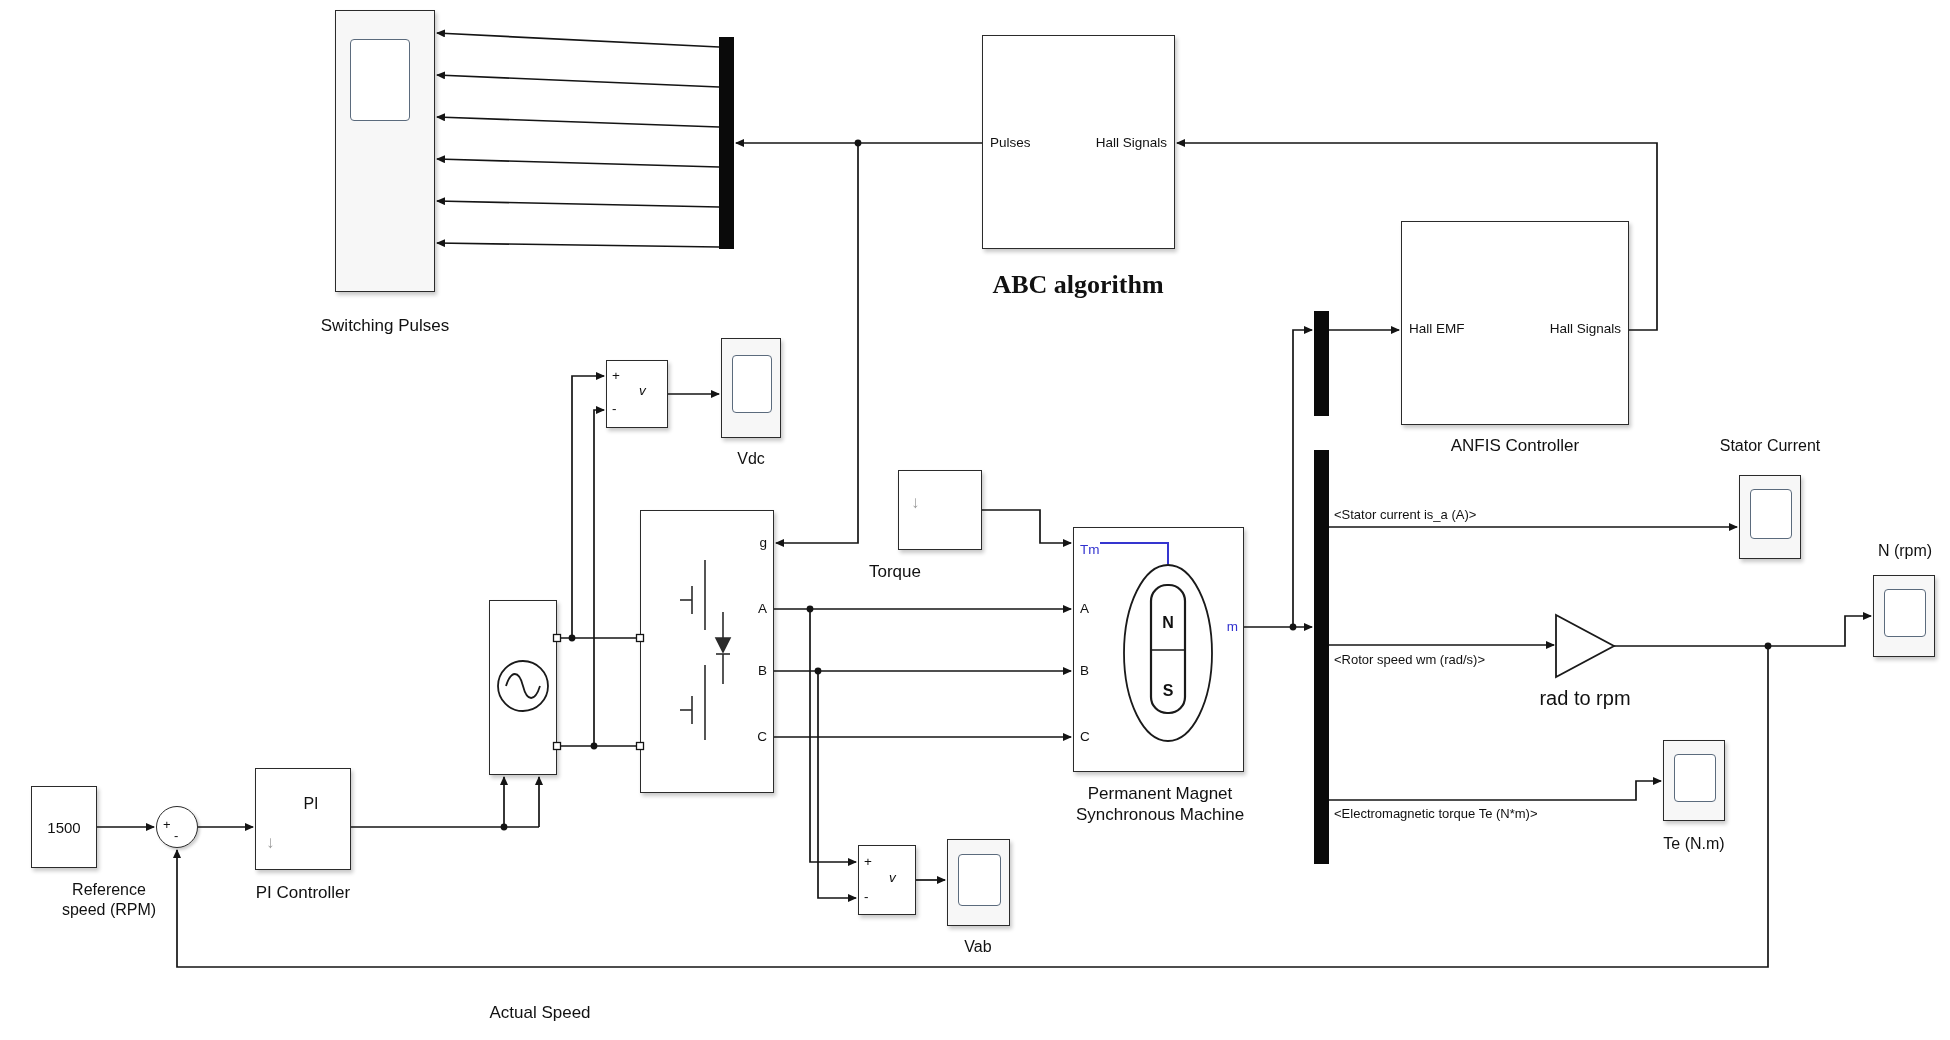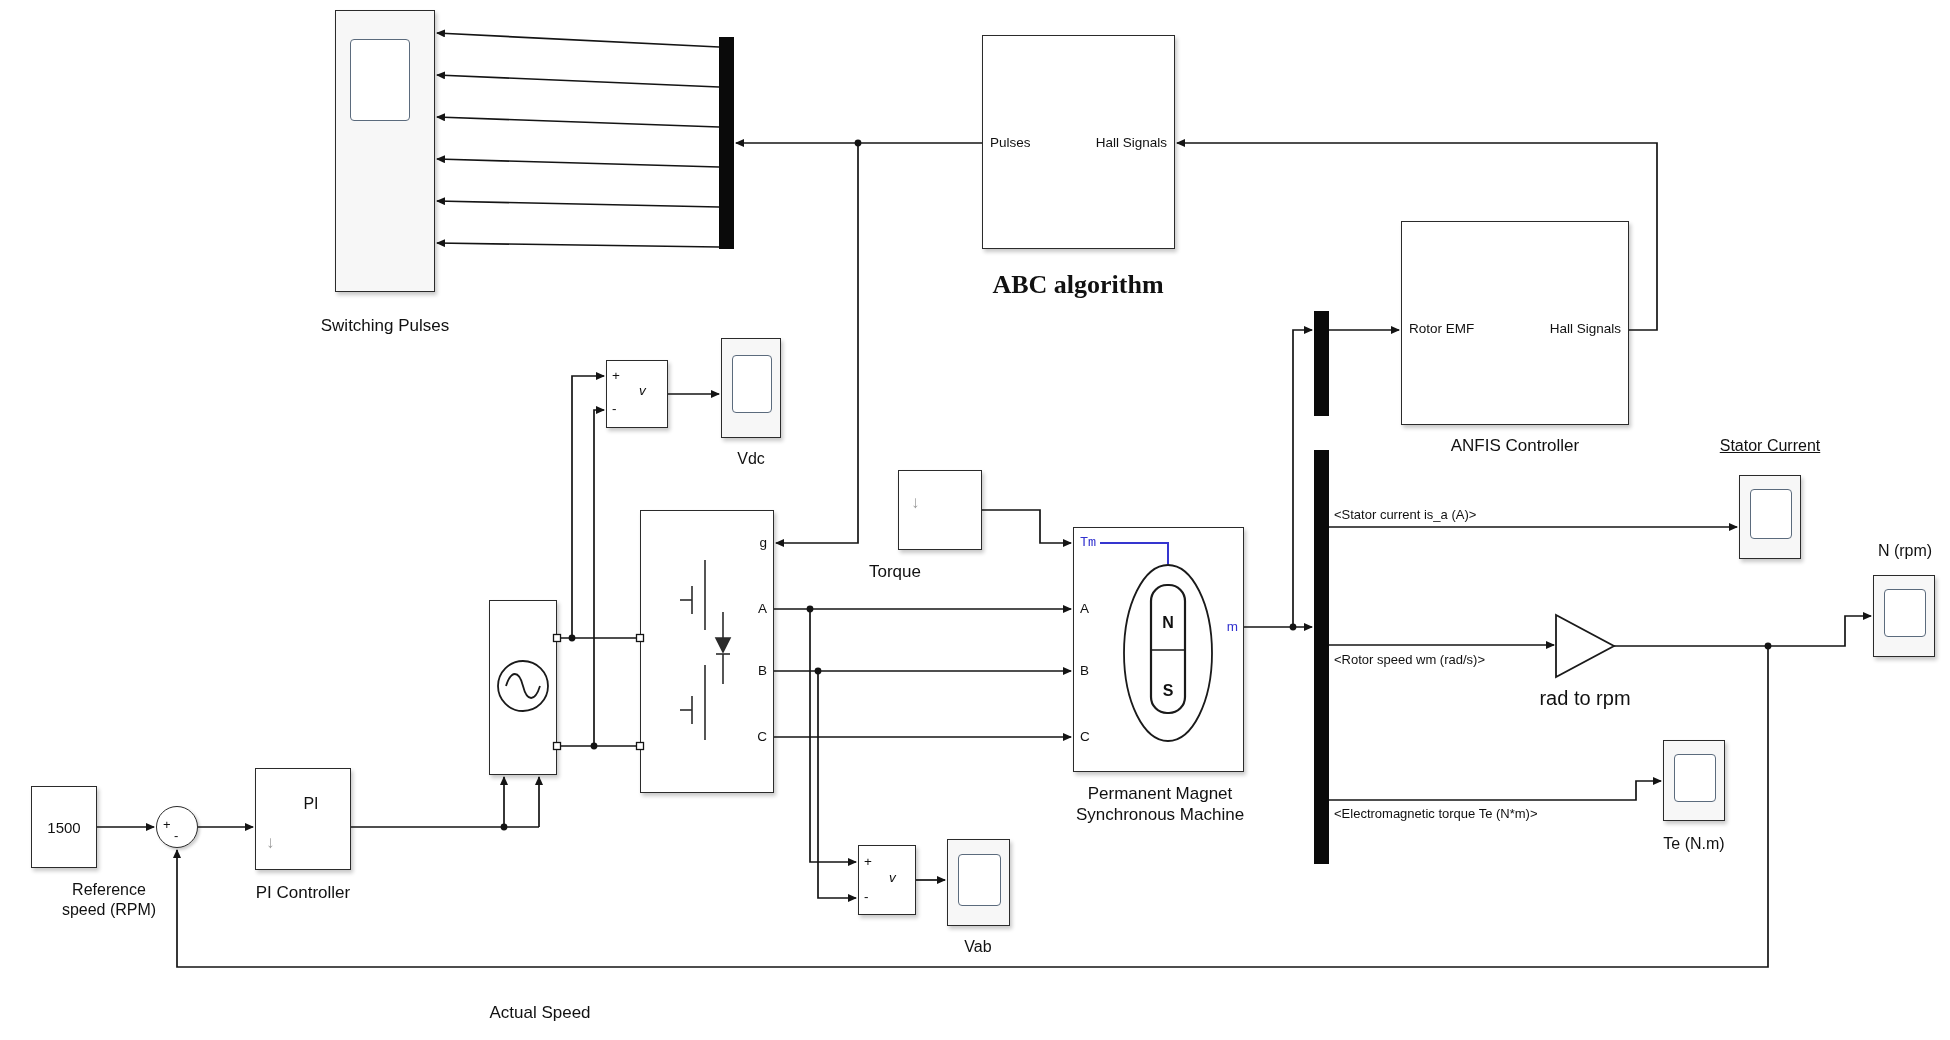--- a/index.html
+++ b/index.html
@@ -33,26 +33,26 @@
   </div>
   <div class="lbl" style="left:295px;top:316px;width:180px;">Switching Pulses</div>
 
   <div class="blk" style="left:982px;top:35px;width:193px;height:214px;">
     <span class="port" style="left:7px;top:99px;">Pulses</span>
     <span class="port" style="right:7px;top:99px;">Hall Signals</span>
   </div>
   <div class="abclbl" style="left:948px;top:270px;width:260px;">ABC algorithm</div>
 
   <div class="blk" style="left:1401px;top:221px;width:228px;height:204px;">
-    <span class="port" style="left:7px;top:99px;">Rotor EMF</span>
+    <span class="port" style="left:7px;top:99px;">Hall EMF</span>
     <span class="port" style="right:7px;top:99px;">Hall Signals</span>
   </div>
   <div class="lbl" style="left:1395px;top:436px;width:240px;">ANFIS Controller</div>
 
-  <div class="lbl" style="left:1700px;top:437px;width:140px;font-size:16px;text-decoration:underline;">Stator Current</div>
+  <div class="lbl" style="left:1700px;top:437px;width:140px;font-size:16px;">Stator Current</div>
   <div class="blk scope" style="left:1739px;top:475px;width:62px;height:84px;">
     <div class="screen" style="left:10px;top:13px;width:40px;height:48px;"></div>
   </div>
 
   <div class="lbl" style="left:1855px;top:542px;width:100px;font-size:16px;">N (rpm)</div>
   <div class="blk scope" style="left:1873px;top:575px;width:62px;height:82px;">
     <div class="screen" style="left:10px;top:13px;width:40px;height:46px;"></div>
   </div>
 
   <div class="blk scope" style="left:1663px;top:740px;width:62px;height:81px;">
@@ -79,21 +79,21 @@
   <div class="blk" style="left:640px;top:510px;width:134px;height:283px;">
     <span class="port" style="right:6px;top:24px;">g</span>
     <span class="port" style="right:6px;top:90px;">A</span>
     <span class="port" style="right:6px;top:152px;">B</span>
     <span class="port" style="right:6px;top:218px;">C</span>
   </div>
 
   <div class="blk" style="left:489px;top:600px;width:68px;height:175px;"></div>
 
   <div class="blk" style="left:1073px;top:527px;width:171px;height:245px;">
-    <span class="port blue" style="left:6px;top:7px;font-family:Liberation Mono, monospace;">Tm</span>
+    <span class="port blue" style="left:6px;top:14px;">Tm</span>
     <span class="port" style="left:6px;top:73px;">A</span>
     <span class="port" style="left:6px;top:135px;">B</span>
     <span class="port" style="left:6px;top:201px;">C</span>
     <span class="port blue" style="right:5px;top:91px;">m</span>
   </div>
   <div class="lbl2" style="left:1035px;top:783px;width:250px;">
     <div>Permanent Magnet</div>
     <div>Synchronous Machine</div>
   </div>
 

